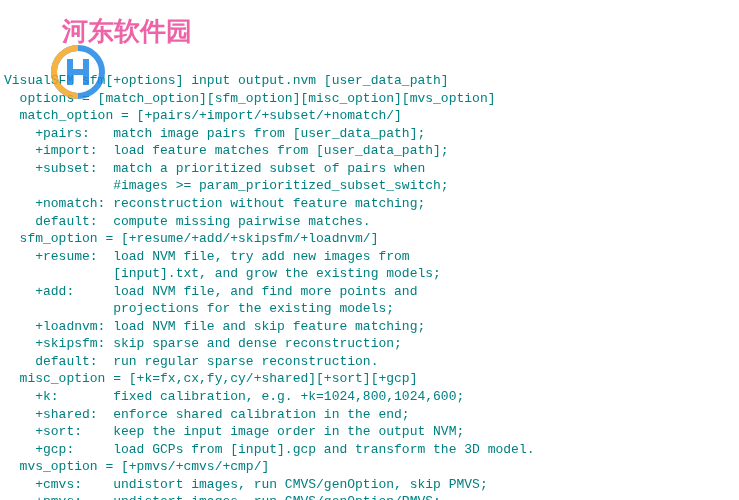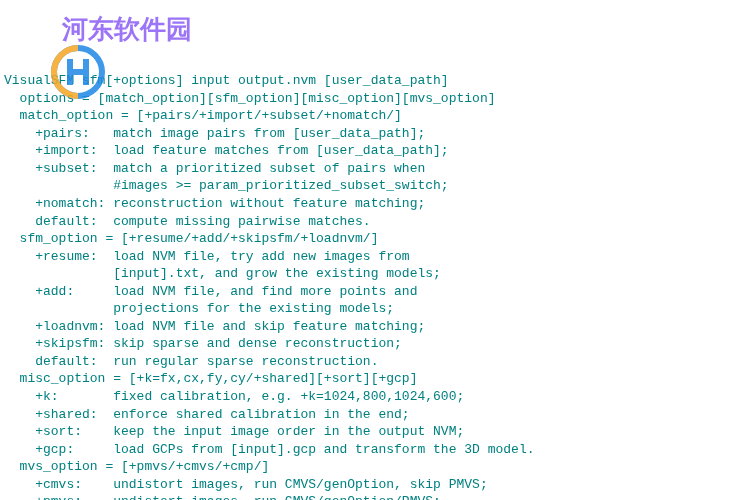--- a/index.html
+++ b/index.html
@@ -27,25 +27,24 @@
     .wm-logo {
       display: inline-block;
       vertical-align: middle;
     }
     .wm-text {
       font-family: Arial, sans-serif;
       font-weight: bold;
     }
     .wm-text-cn {
       font-size: 26px;
-      color: #8b5cf6;
+      color: #ec4899;
       position: absolute;
       top: 4px;
       left: 58px;
-      font-family: Liberation Mono, monospace;
     }
     .wm-text-url {
       font-size: 15px;
       color: #6bbf3a;
       position: absolute;
       top: 32px;
       left: 4px;
       letter-spacing: 0.5px;
     }
   </style>

